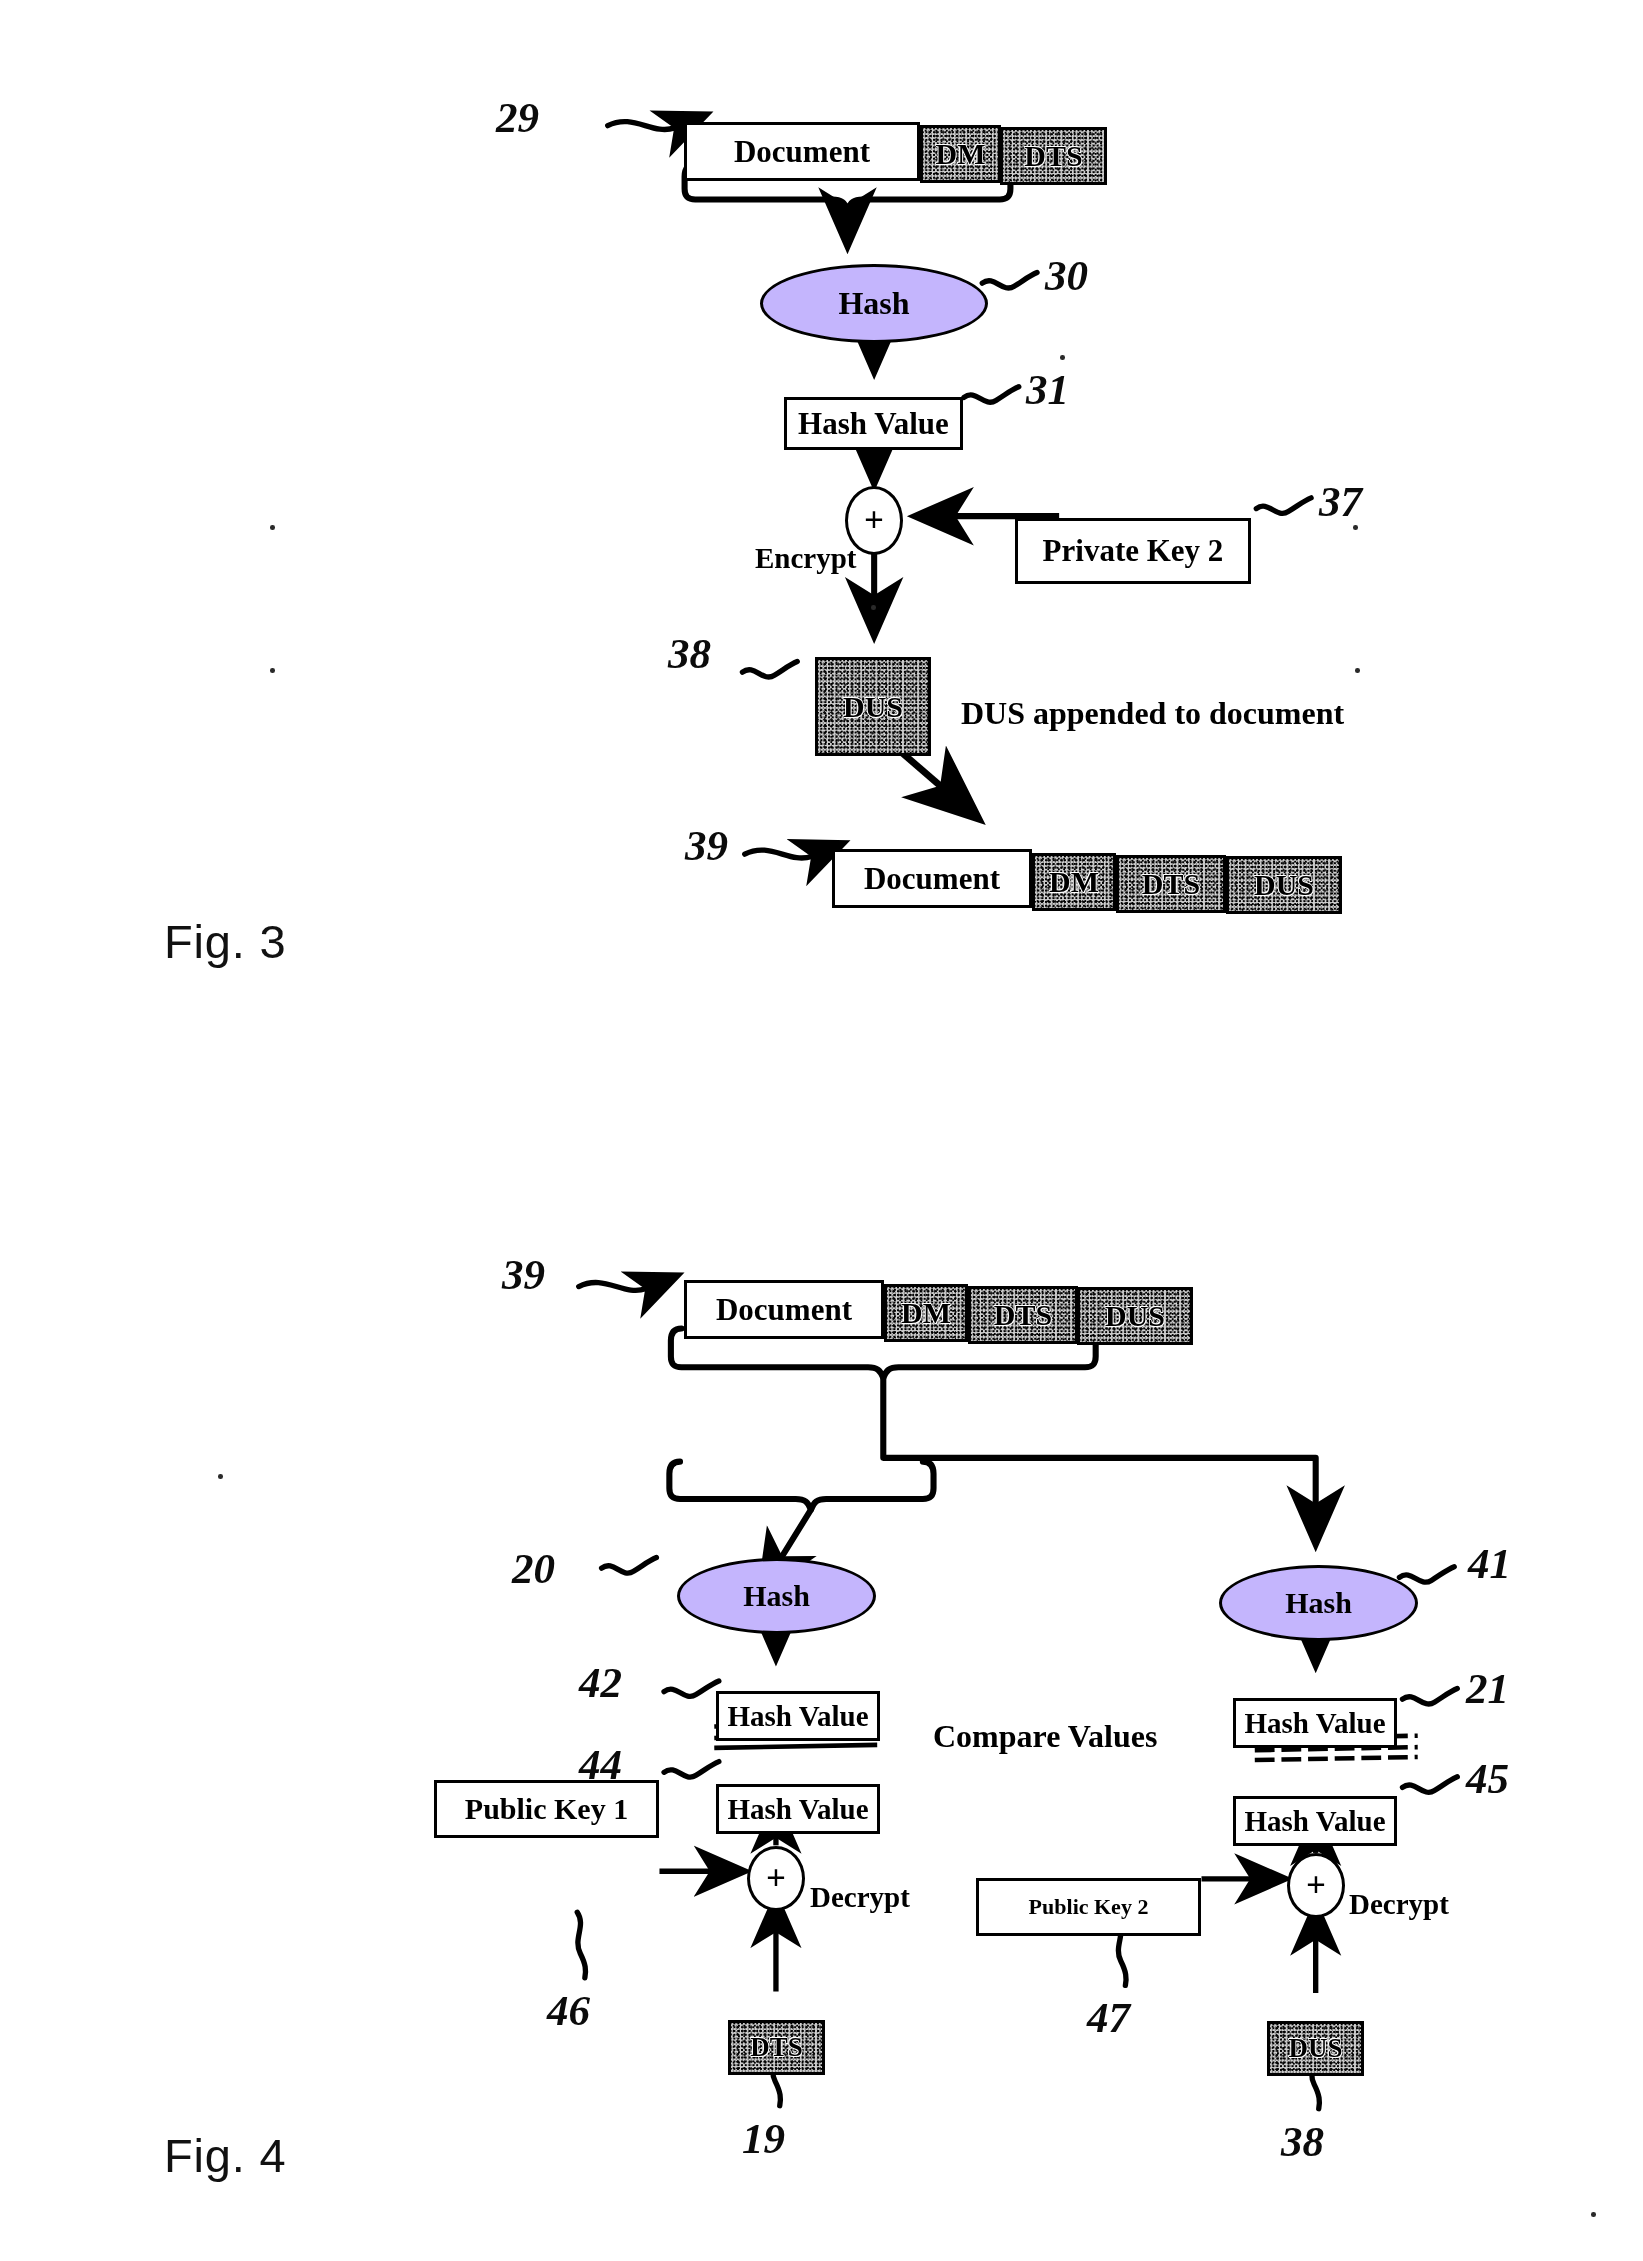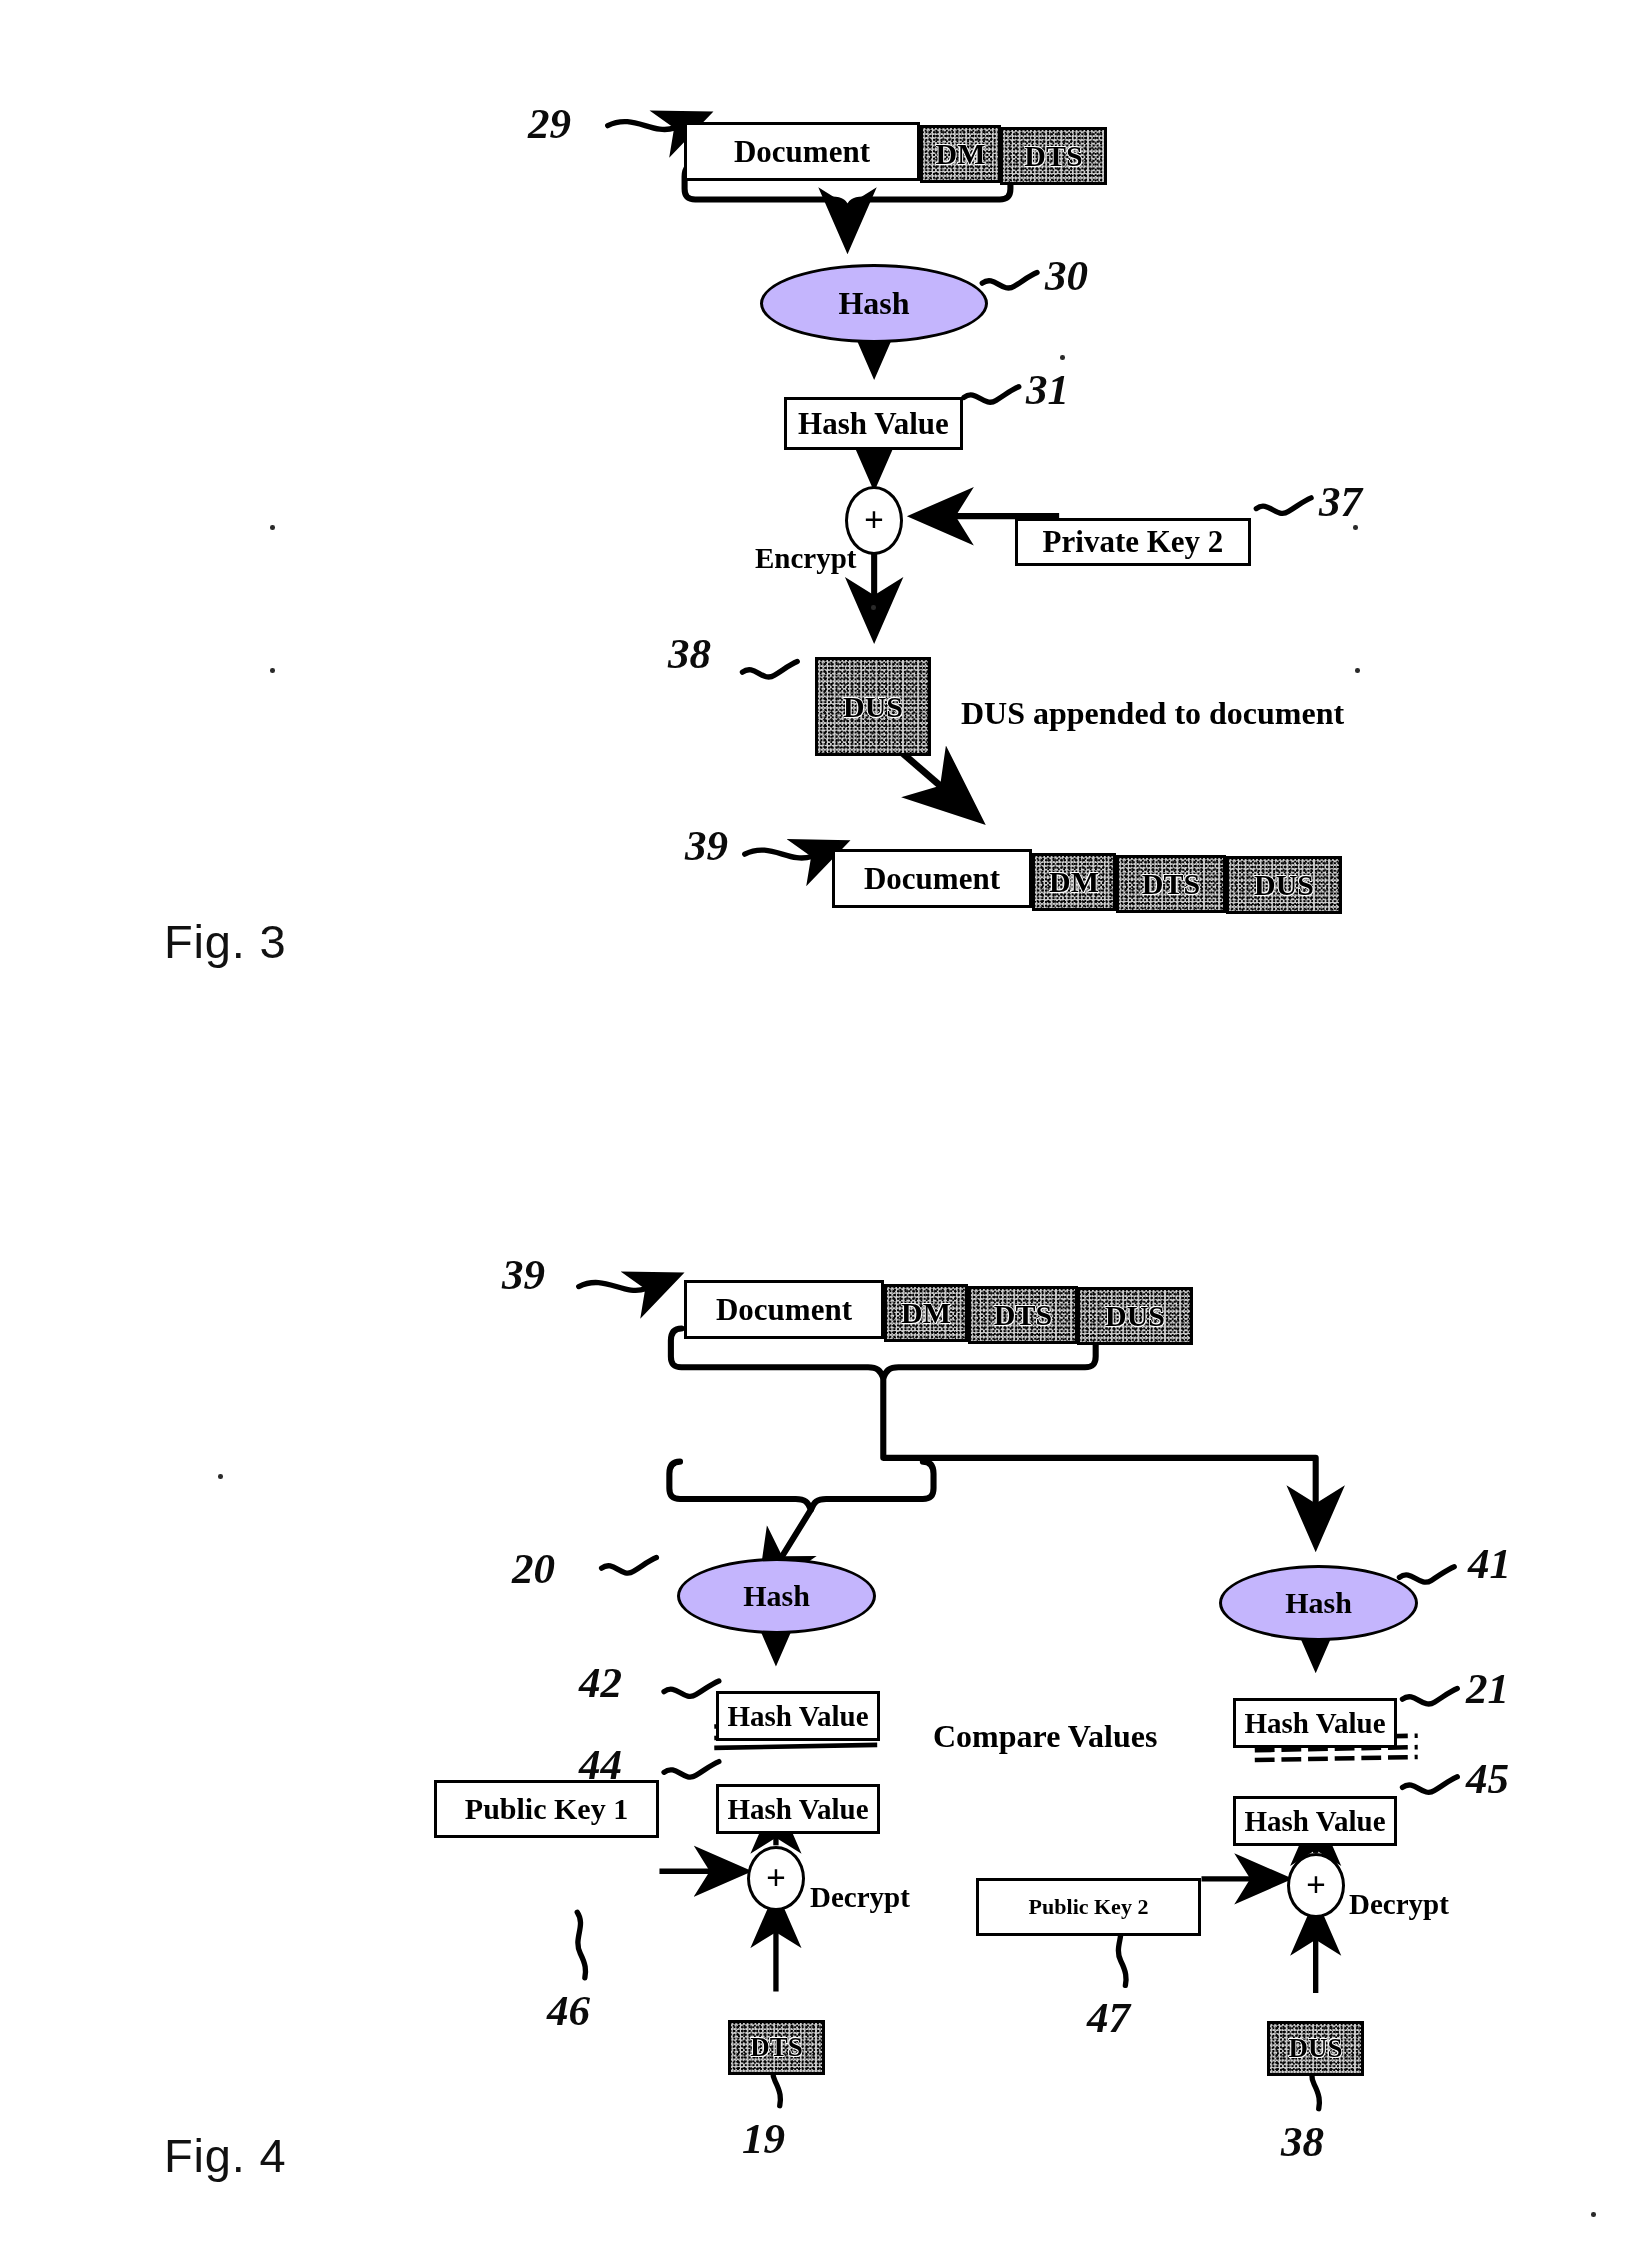--- a/index.html
+++ b/index.html
@@ -230,36 +230,36 @@
 
     <line x1="1578" y1="2468" x2="1684" y2="2468" stroke="#000" stroke-width="7" marker-end="url(#arrow)"></line>
 
     <line x1="1728" y1="2618" x2="1728" y2="2506" stroke="#000" stroke-width="7" marker-end="url(#arrow)"></line>
 
     <path d="M1468,2522 C1480,2540 1462,2556 1472,2576 C1479,2590 1480,2598 1478,2608" stroke="#000" stroke-width="7" fill="none" stroke-linecap="round"></path>
 
     <path d="M1722,2684 C1734,2702 1716,2718 1726,2738 C1733,2752 1734,2760 1732,2770" stroke="#000" stroke-width="7" fill="none" stroke-linecap="round"></path>
   </svg>
 
-  <div class="ref-num" style="left:528px; top:93px;margin-top:6px;">29</div>
+  <div class="ref-num" style="left:496px; top:93px;">29</div>
 
   <div class="boxtext rect" style="left:684px; top:94px; width:236px; height:59px; font-size:31px;">Document</div>
   <div class="boxtext shaded" style="left:920px; top:97px; width:81px; height:58px; font-size:30px;">DM</div>
   <div class="boxtext shaded" style="left:1000px; top:99px; width:107px; height:58px; font-size:30px;">DTS</div>
 
   <div class="boxtext ellipse" style="left:760px; top:236px; width:228px; height:79px; font-size:32px;">Hash</div>
   <div class="ref-num" style="left:1045px; top:251px;">30</div>
 
   <div class="boxtext rect" style="left:784px; top:369px; width:179px; height:53px; font-size:31px;">Hash Value</div>
   <div class="ref-num" style="left:1026px; top:365px;">31</div>
 
   <div class="opcircle" style="left:845px; top:486px; width:58px; height:69px;">+</div>
   <div class="caption" style="left:755px; top:542px; font-size:29px;">Encrypt</div>
 
-  <div class="boxtext rect" style="left:1015px; top:490px; width:236px; height:48px; font-size:31px;">Private Key 2</div>
+  <div class="boxtext rect" style="left:1015px; top:490px; width:236px; height:66px; font-size:31px;">Private Key 2</div>
   <div class="ref-num" style="left:1319px; top:477px;">37</div>
 
   <div class="boxtext shaded" style="left:815px; top:629px; width:116px; height:99px; font-size:30px;">DUS</div>
   <div class="ref-num" style="left:668px; top:629px;">38</div>
 
   <div class="caption" style="left:961px; top:695px; font-size:32px;">DUS appended to document</div>
 
   <div class="ref-num" style="left:685px; top:821px;">39</div>
   <div class="boxtext rect" style="left:832px; top:821px; width:200px; height:59px; font-size:31px;">Document</div>
   <div class="boxtext shaded" style="left:1032px; top:825px; width:84px; height:58px; font-size:30px;">DM</div>

